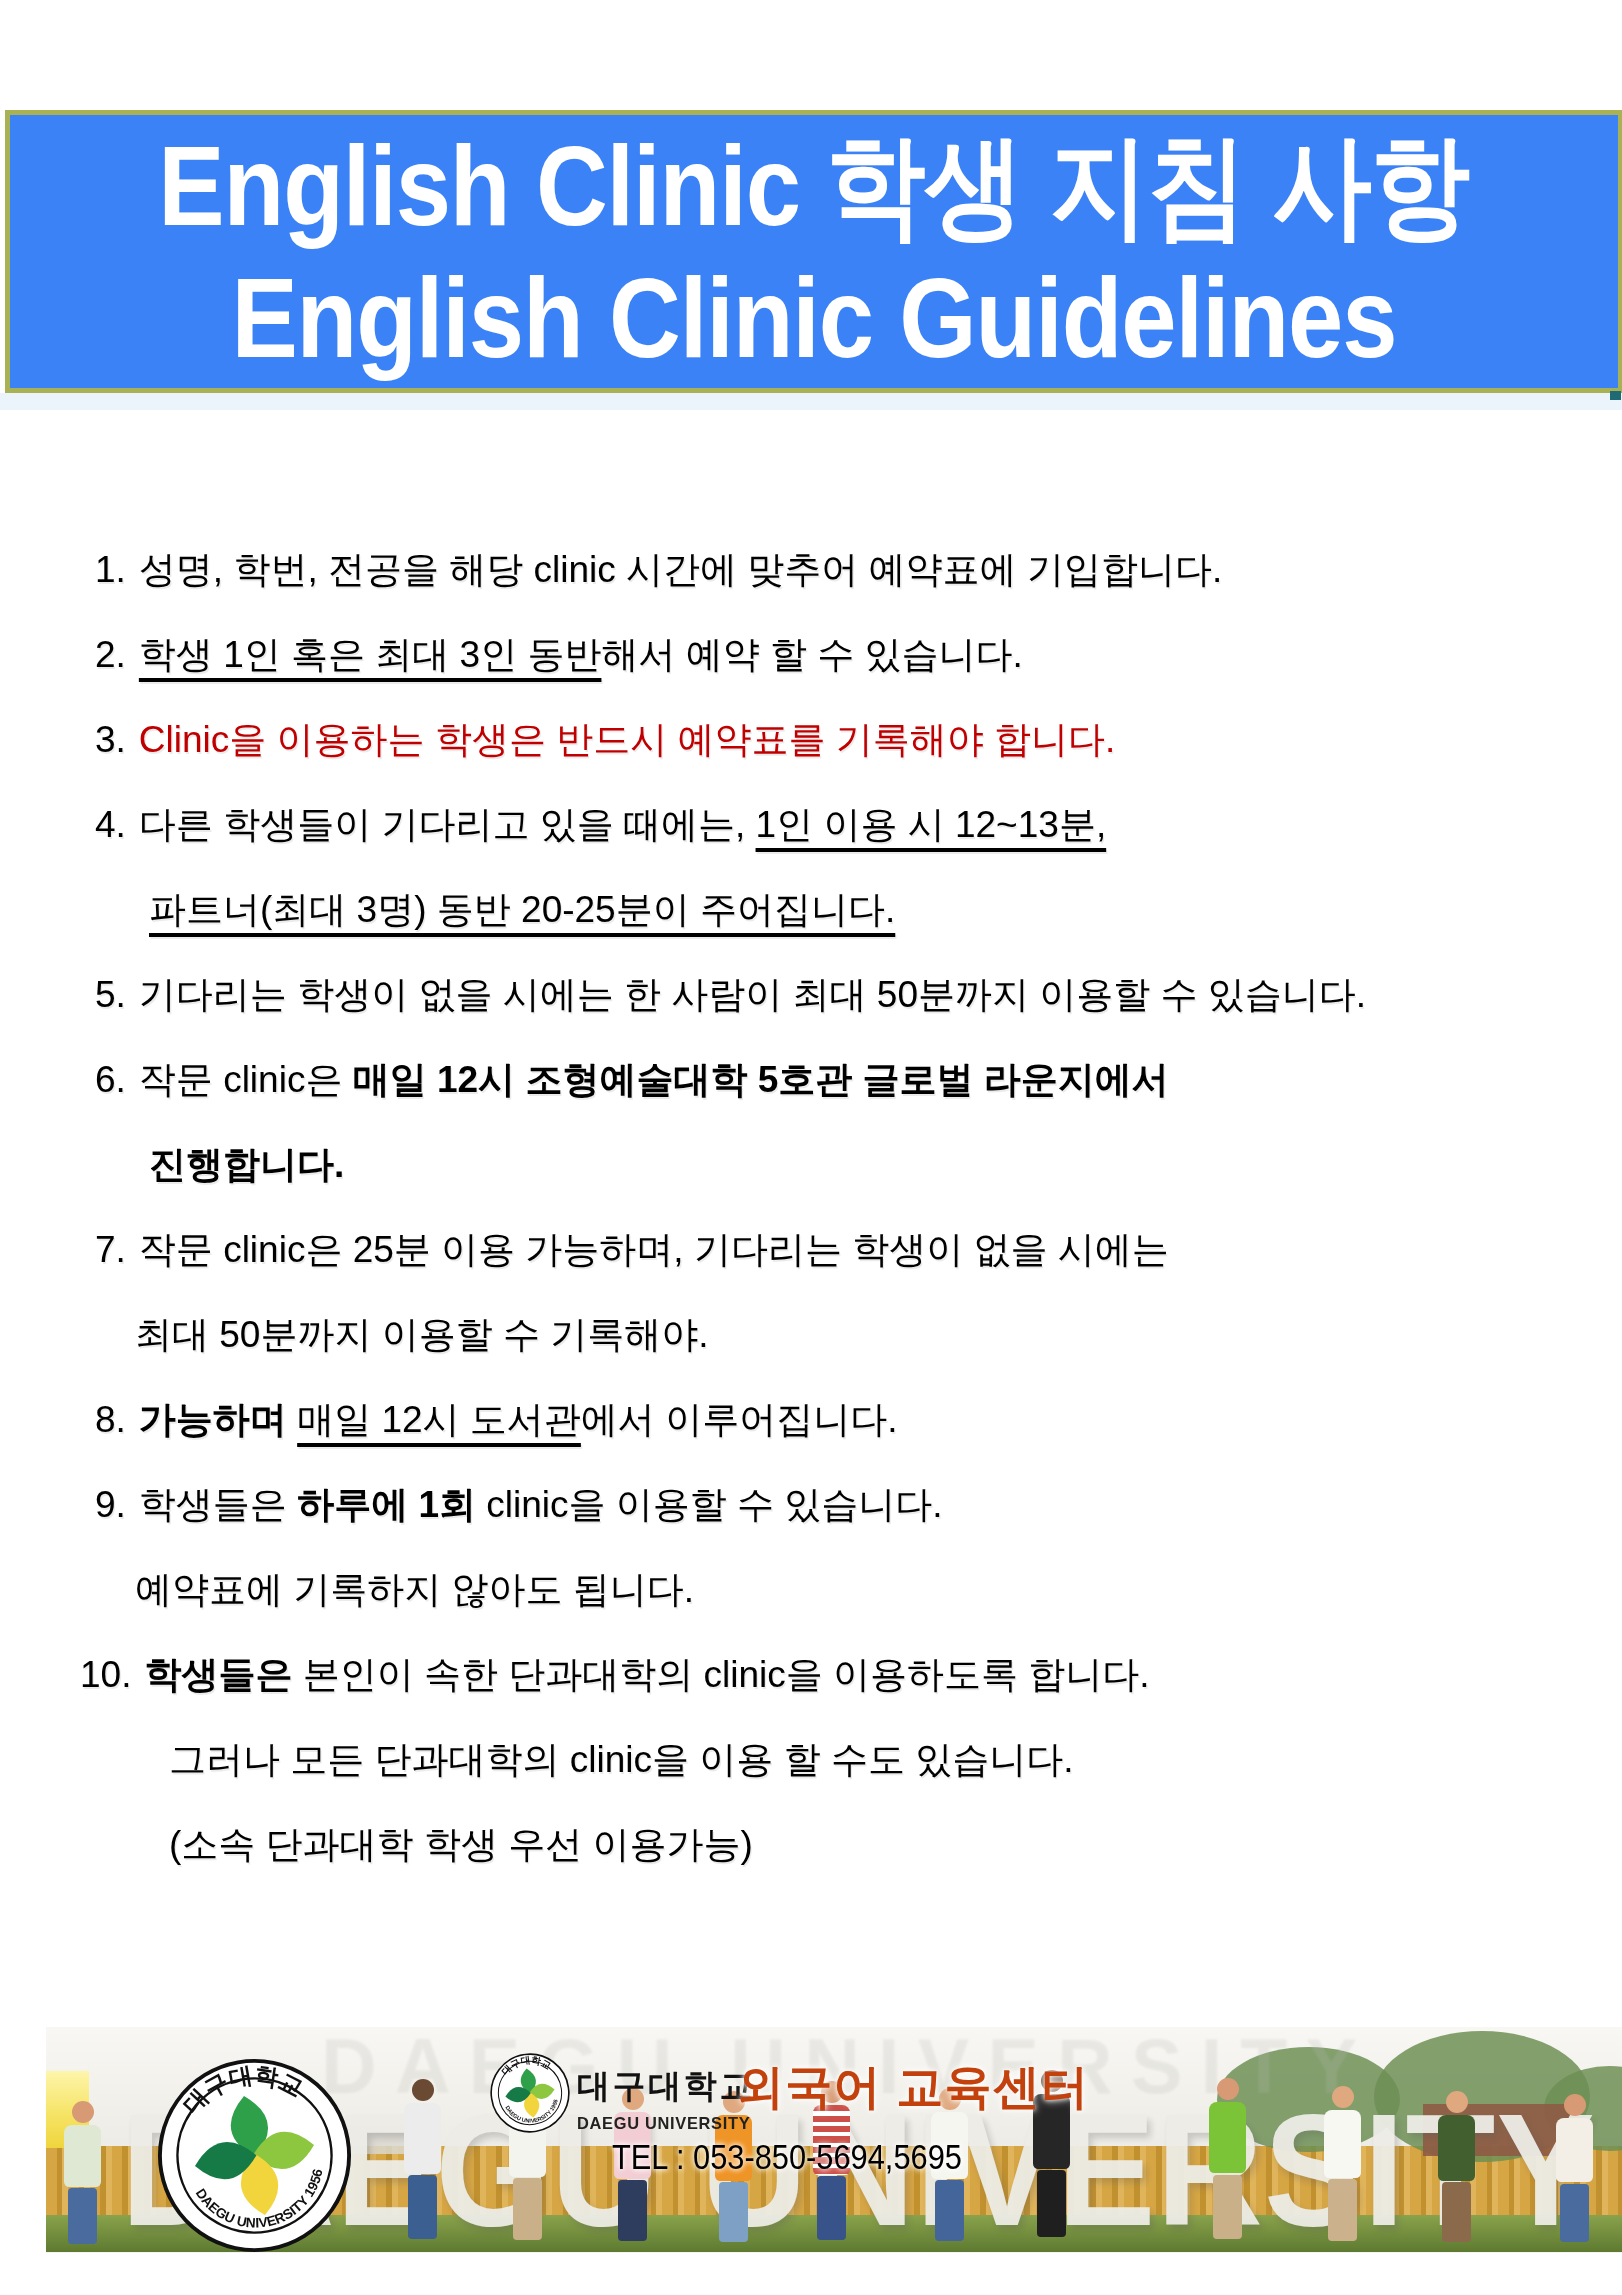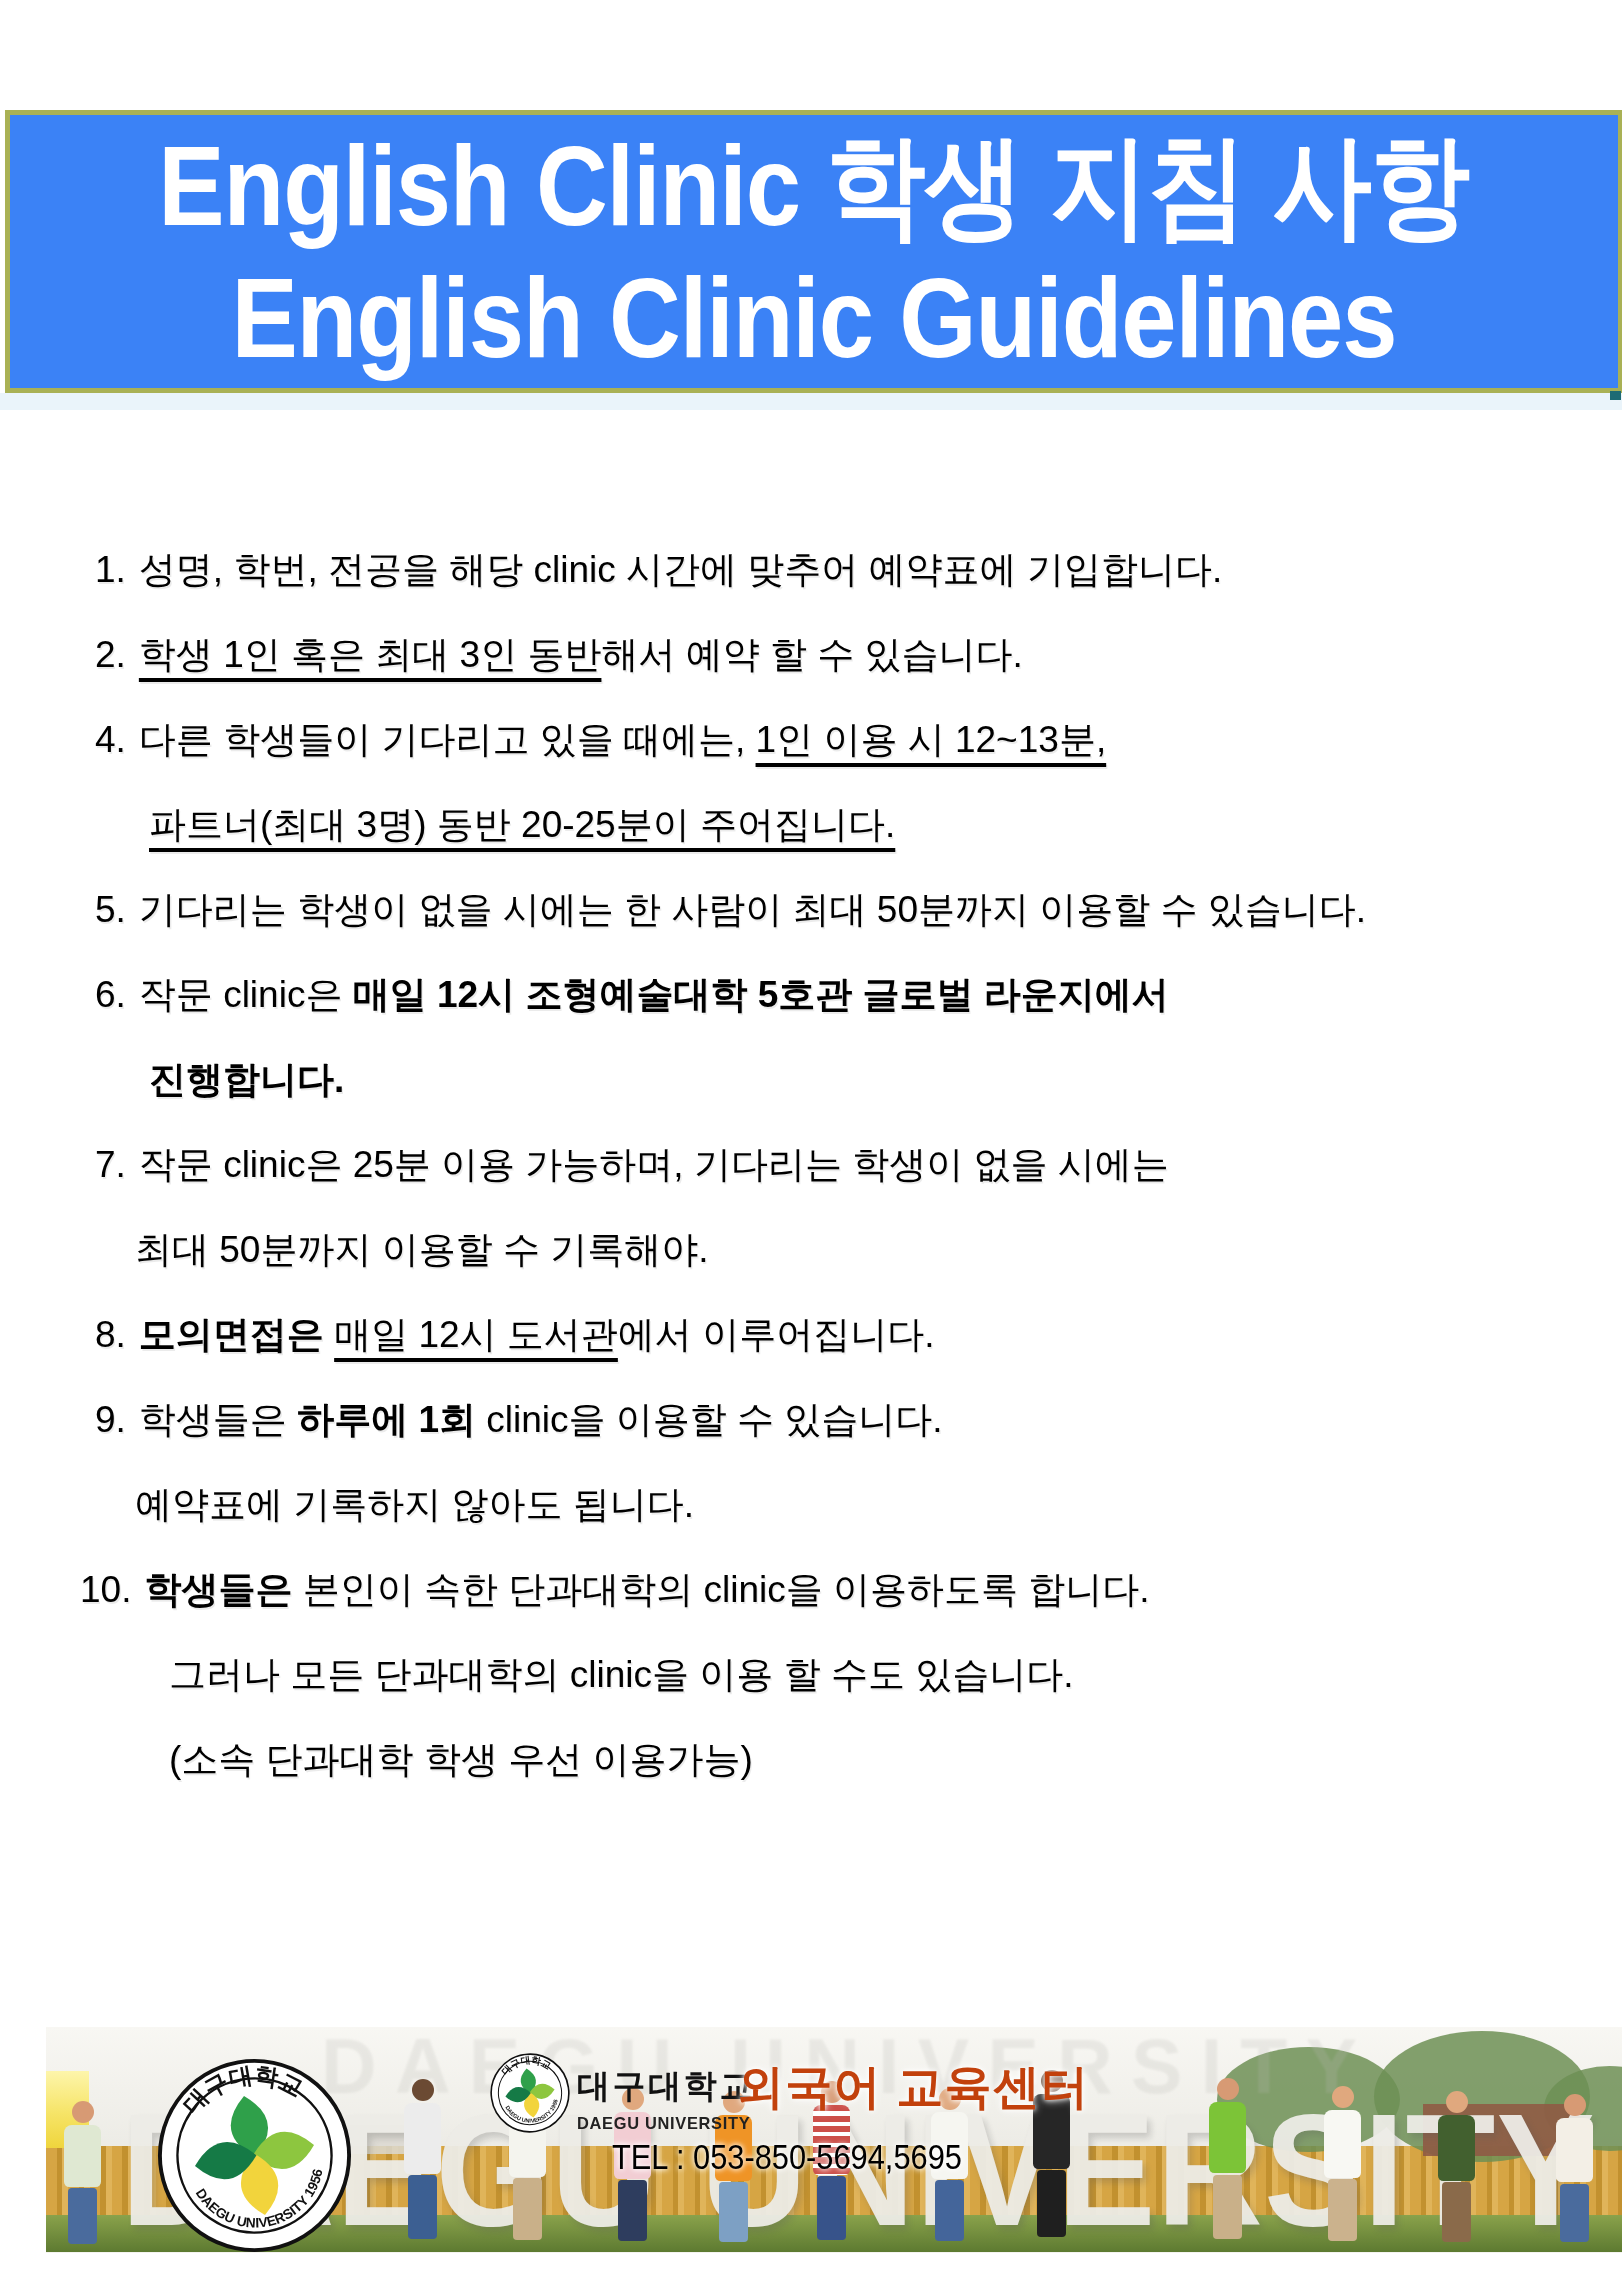--- a/index.html
+++ b/index.html
@@ -67,28 +67,29 @@
   <div class="header">
     <div class="title">English Clinic 학생 지침 사항</div>
     <div class="title">English Clinic Guidelines</div>
   </div>
   <div class="strip"></div>
   <div class="teal-dot"></div>
 
   <div class="list">
     <div class="line ind-num"><span class="num">1.</span><span class="seg n">성명, 학번, 전공을 해당 clinic 시간에 맞추어 예약표에 기입합니다.</span></div>
     <div class="line ind-num"><span class="num">2.</span><span class="seg u">학생 1인 혹은 최대 3인 동반</span><span class="seg n">해서 예약 할 수 있습니다.</span></div>
+    <div class="line ind-num"><span class="num">3.</span><span class="seg r">Clinic을 이용하는 학생은 반드시 예약표를 기록해야 합니다.</span></div>
     <div class="line ind-num"><span class="num">4.</span><span class="seg n">다른 학생들이 기다리고 있을 때에는, </span><span class="seg u">1인 이용 시 12~13분,</span></div>
     <div class="line ind-b"><span class="seg u">파트너(최대 3명) 동반 20-25분이 주어집니다.</span></div>
     <div class="line ind-num"><span class="num">5.</span><span class="seg n">기다리는 학생이 없을 시에는 한 사람이 최대 50분까지 이용할 수 있습니다.</span></div>
     <div class="line ind-num"><span class="num">6.</span><span class="seg n">작문 clinic은 </span><span class="seg b">매일 12시 조형예술대학 5호관 글로벌 라운지에서</span></div>
     <div class="line ind-b"><span class="seg b">진행합니다.</span></div>
     <div class="line ind-num"><span class="num">7.</span><span class="seg n">작문 clinic은 25분 이용 가능하며, 기다리는 학생이 없을 시에는</span></div>
     <div class="line ind-b2"><span class="seg n">최대 50분까지 이용할 수 기록해야.</span></div>
-    <div class="line ind-num"><span class="num">8.</span><span class="seg b">모의면접은 </span><span class="seg u">매일 12시 도서관</span><span class="seg n">에서 이루어집니다.</span></div>
+    <div class="line ind-num"><span class="num">8.</span><span class="seg b">가능하며 </span><span class="seg u">매일 12시 도서관</span><span class="seg n">에서 이루어집니다.</span></div>
     <div class="line ind-num"><span class="num">9.</span><span class="seg n">학생들은 </span><span class="seg b">하루에 1회</span><span class="seg n"> clinic을 이용할 수 있습니다.</span></div>
     <div class="line ind-b2"><span class="seg n">예약표에 기록하지 않아도 됩니다.</span></div>
     <div class="line ind-num10"><span class="num">10.</span><span class="seg b">학생들은</span><span class="seg n"> 본인이 속한 단과대학의 clinic을 이용하도록 합니다.</span></div>
     <div class="line ind-c"><span class="seg n">그러나 모든 단과대학의 clinic을 이용 할 수도 있습니다.</span></div>
     <div class="line ind-c"><span class="seg n">(소속 단과대학 학생 우선 이용가능)</span></div>
   </div>
 
   <div class="banner">
     <div class="sky"></div>
     <div class="wheat"></div>

